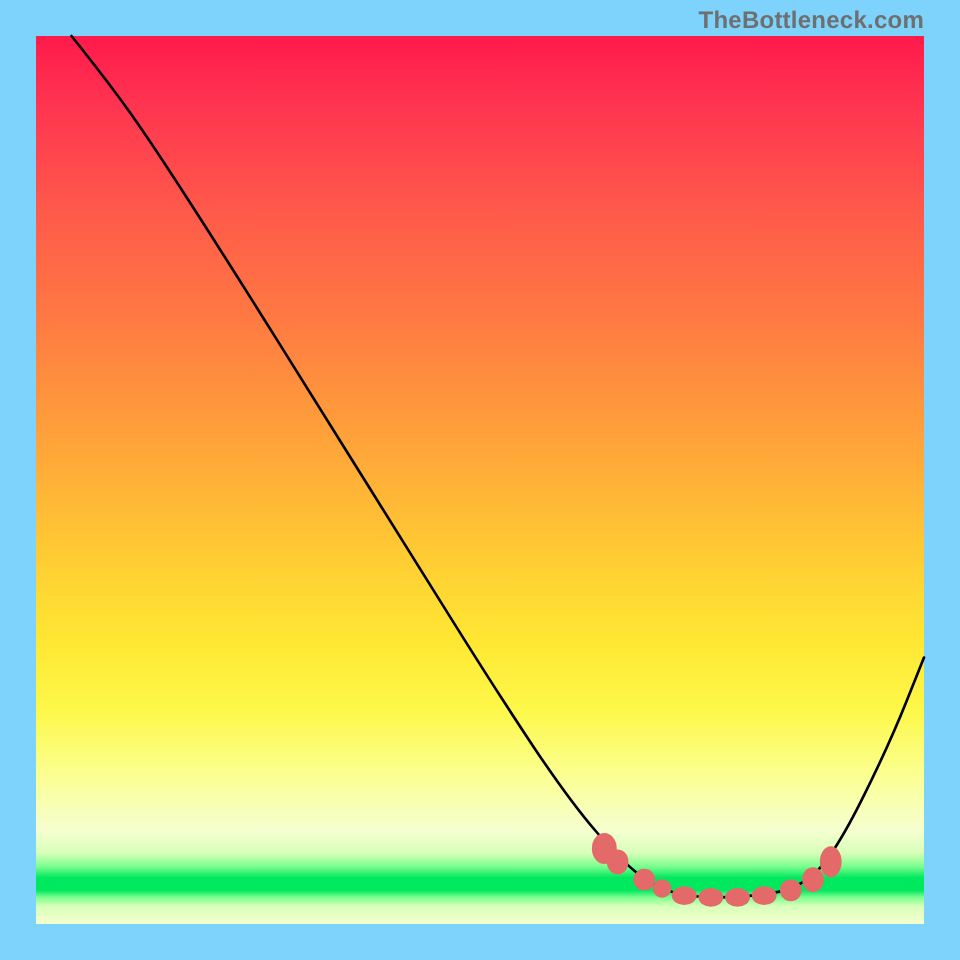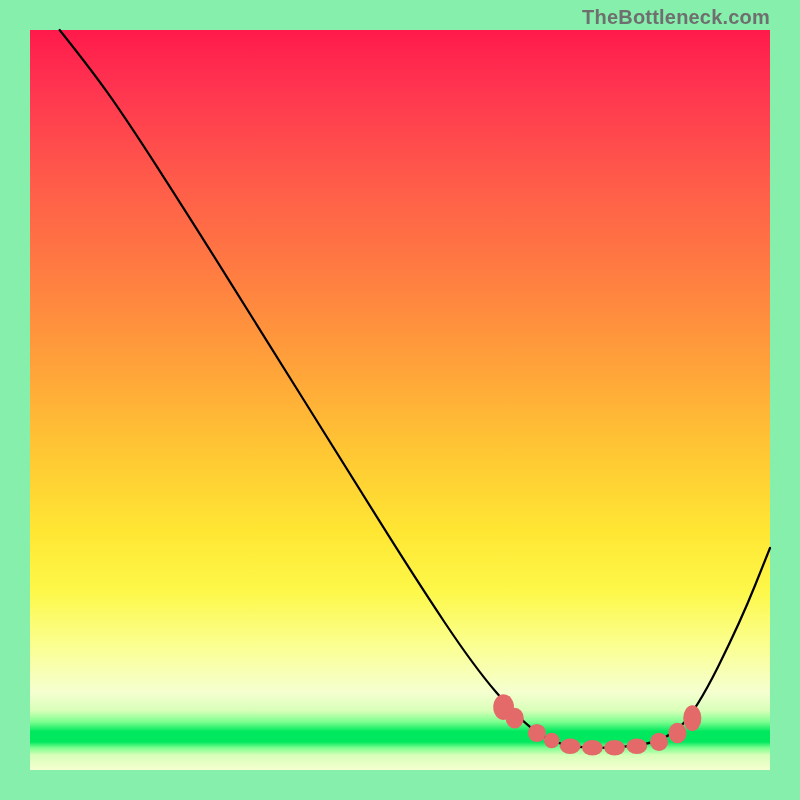--- a/index.html
+++ b/index.html
@@ -9,21 +9,21 @@
     height: 800px;
     background: #000;
     overflow: hidden;
   }
   .frame {
     position: absolute;
     left: 0;
     top: 0;
     width: 800px;
     height: 800px;
-    background: #86efac;
+    background: #7dd3fc;
   }
   .plot-area {
     position: absolute;
     left: 30px;
     top: 30px;
     width: 740px;
     height: 740px;
     
     background: linear-gradient(
       to bottom,

